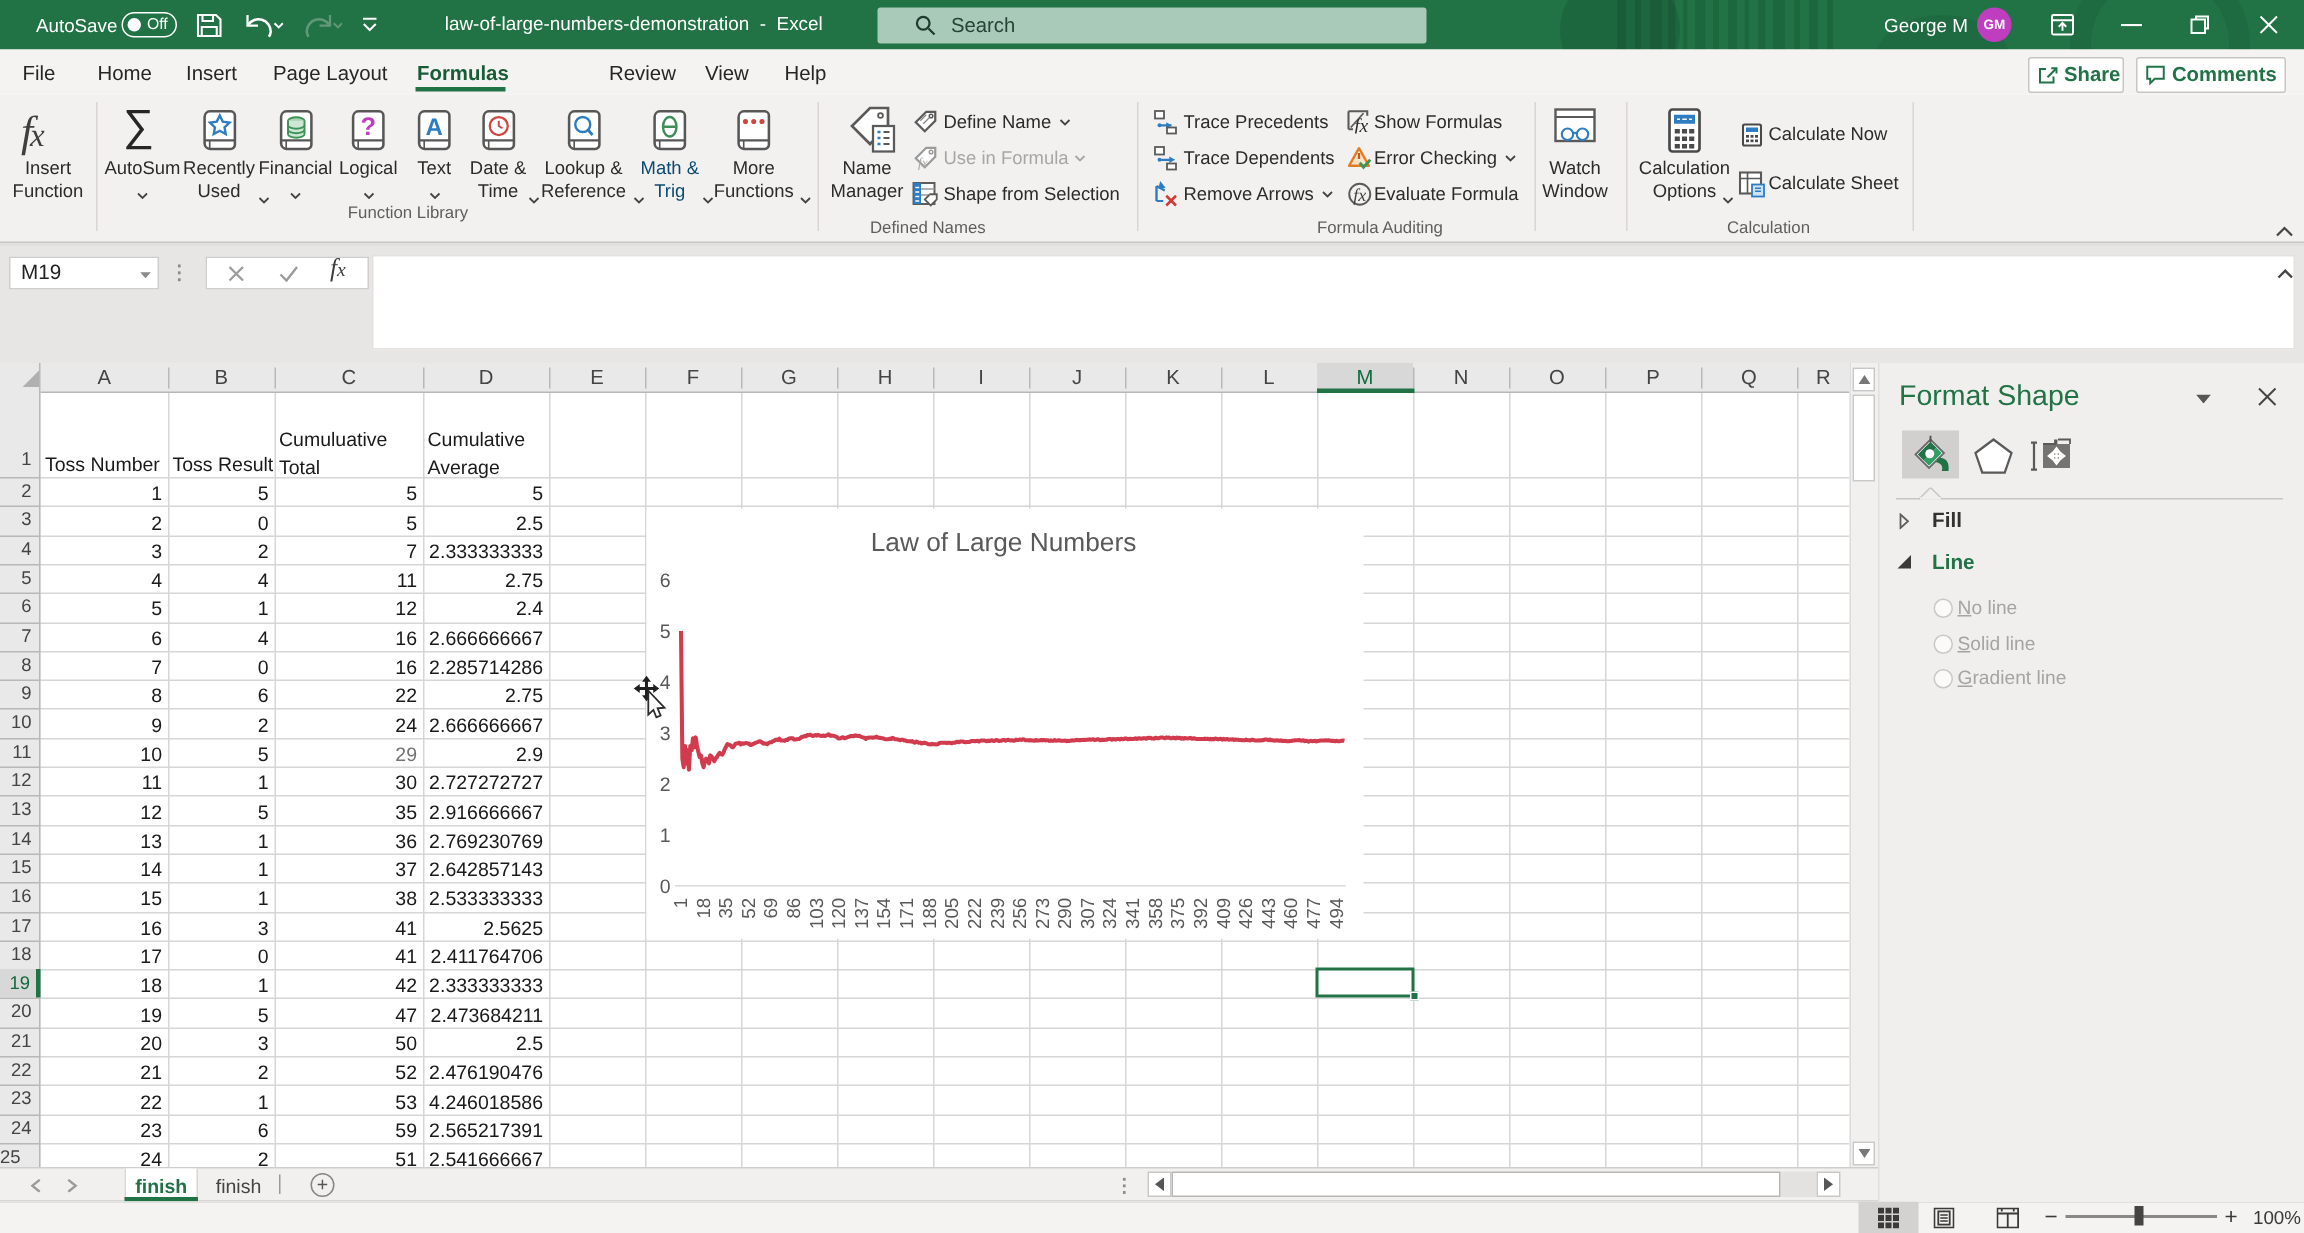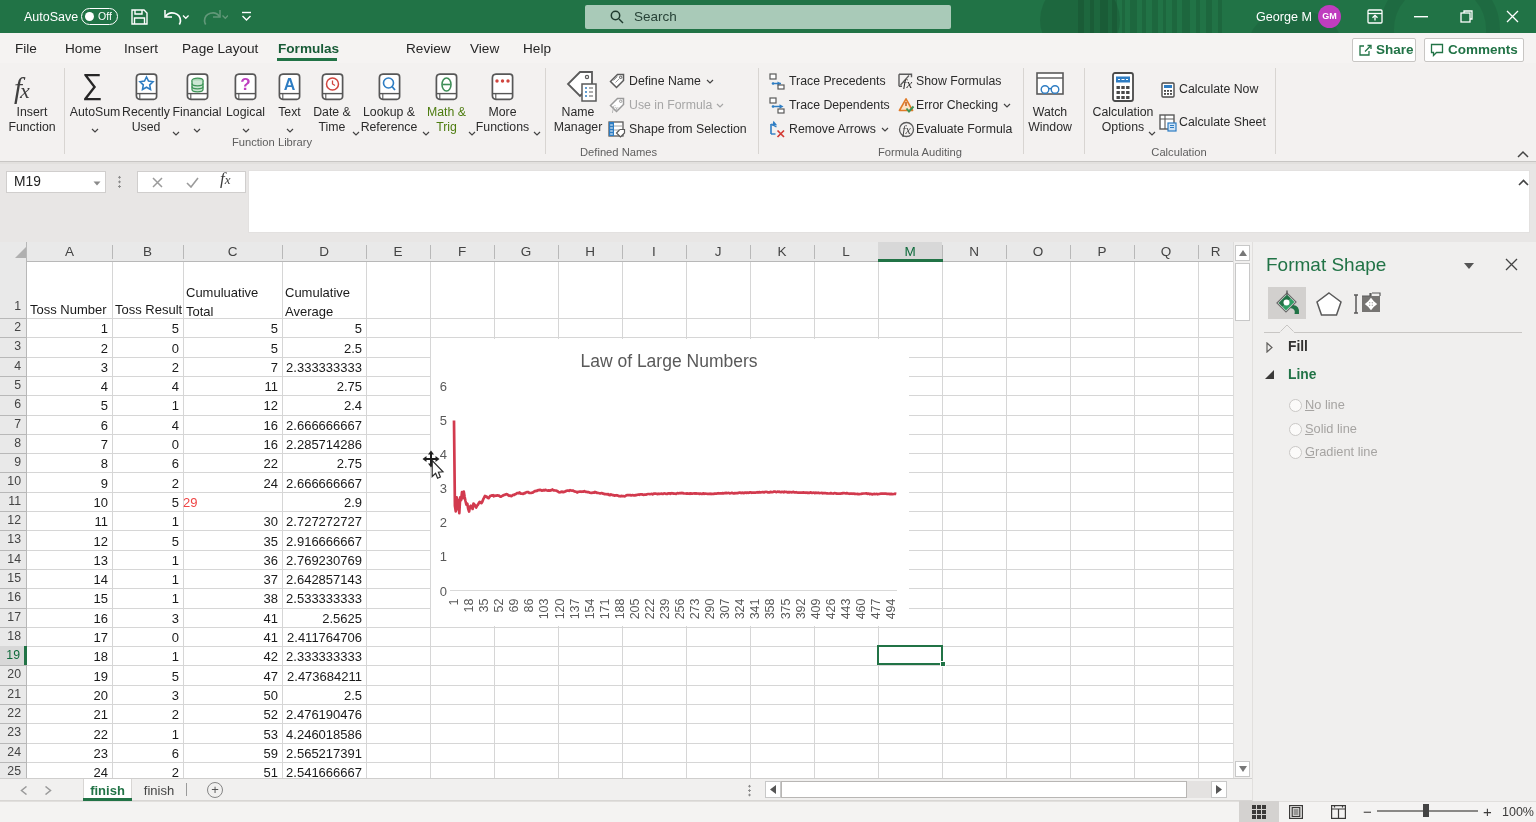--- a/index.html
+++ b/index.html
@@ -39,20 +39,21 @@
     </svg>
     <svg class="abs" style="left:200px;top:8px;" width="28" height="18" viewBox="0 0 28 18" fill="none" stroke="#629879" stroke-width="1.7">
 <path d="M20 2 v7 h-7" stroke-width="1.5"></path>
       <path d="M19.5 8.5 a8.2 8.2 0 0 0 -15 4.5 a8.2 8.2 0 0 0 1.2 3.5"></path>
       <path d="M22.5 7.5 l2.8 2.8 l2.8-2.8" stroke-width="1.3"></path>
     </svg>
     <svg class="abs" style="left:240px;top:11px;" width="13" height="11" viewBox="0 0 13 11" fill="none" stroke="#fff" stroke-width="1.4">
 <path d="M2 1.5 h9"></path>
       <path d="M2.5 5 l4 4 l4-4"></path>
     </svg>
+    <div class="abs" style="left:260px;top:0;width:325px;height:33px;line-height:33px;text-align:center;color:#fff;font-size:12.6px;">law-of-large-numbers-demonstration&nbsp; -&nbsp; Excel</div>
     <div class="abs" style="left:585px;top:5px;width:366px;height:24px;background:#a9cab8;border-radius:2px;"></div>
     <svg class="abs" style="left:610px;top:10px;" width="14" height="14" viewBox="0 0 14 14" fill="none" stroke="#1f3a2e" stroke-width="1.5">
 <circle cx="5.5" cy="5.5" r="4.2"></circle>
       <path d="M9 9 l4 4"></path>
     </svg>
     <div class="abs" style="left:634px;top:9px;color:#274237;font-size:13.5px;">Search</div>
     <div class="abs" style="left:1256px;top:10px;color:#fff;font-size:12.6px;">George M</div>
     <div class="abs" style="left:1318px;top:5px;width:23px;height:23px;border-radius:50%;background:#bf3dbf;color:#fff;font-size:9px;font-weight:bold;text-align:center;line-height:23px;">GM</div>
     <svg class="abs" style="left:1367px;top:9px;" width="16" height="15" viewBox="0 0 16 15" fill="none" stroke="#fff" stroke-width="1.3">
 <rect x="1" y="1" width="14" height="13" rx="1"></rect>
@@ -168,21 +169,21 @@
 <svg class="abs" style="left:422px;top:131px;" width="8" height="5" viewBox="0 0 8 5" fill="none" stroke="#444" stroke-width="1.2">
     <path d="M1 1 l3 3 l3-3"></path>
   </svg>
 <svg class="abs" style="left:435px;top:73px;" width="23" height="28" viewBox="0 0 23 28">
 <path d="M5 1.2 h13.8 a2.8 2.8 0 0 1 2.8 2.8 v19.5 a2.8 2.8 0 0 1 -2.8 2.8 h-13.8 a3.8 3.8 0 0 1 -3.6 -3.8 v-17.5 a3.8 3.8 0 0 1 3.6 -3.8 z" fill="#fff" stroke="#575757" stroke-width="1.7"></path>
 <path d="M1.6 20.6 h19.9" stroke="#575757" stroke-width="1.4"></path>
 <path d="M4.8 20.6 v5.7" stroke="#575757" stroke-width="1.1"></path>
 <ellipse cx="11.5" cy="11.5" rx="4.5" ry="6.5" fill="none" stroke="#3e8e57" stroke-width="1.6"></ellipse>
     <path d="M7.5 11.5 h8" stroke="#3e8e57" stroke-width="1.6"></path>
   </svg>
-<div class="abs" style="left:391.5px;top:105px;width:110px;text-align:center;font-size:12.3px;color:#4d7c0f;line-height:15px;">Math &amp;<br>Trig</div>
+<div class="abs" style="left:391.5px;top:105px;width:110px;text-align:center;font-size:12.3px;color:#0c4a6e;line-height:15px;">Math &amp;<br>Trig</div>
 <svg class="abs" style="left:468px;top:131px;" width="8" height="5" viewBox="0 0 8 5" fill="none" stroke="#444" stroke-width="1.2">
     <path d="M1 1 l3 3 l3-3"></path>
   </svg>
 <svg class="abs" style="left:491px;top:73px;" width="23" height="28" viewBox="0 0 23 28">
 <path d="M5 1.2 h13.8 a2.8 2.8 0 0 1 2.8 2.8 v19.5 a2.8 2.8 0 0 1 -2.8 2.8 h-13.8 a3.8 3.8 0 0 1 -3.6 -3.8 v-17.5 a3.8 3.8 0 0 1 3.6 -3.8 z" fill="#fff" stroke="#575757" stroke-width="1.7"></path>
 <path d="M1.6 20.6 h19.9" stroke="#575757" stroke-width="1.4"></path>
 <path d="M4.8 20.6 v5.7" stroke="#575757" stroke-width="1.1"></path>
 <circle cx="6" cy="8" r="1.7" fill="#d0453e"></circle>
     <circle cx="11.5" cy="8" r="1.7" fill="#d0453e"></circle>
     <circle cx="17" cy="8" r="1.7" fill="#d0453e"></circle>
@@ -478,21 +479,21 @@
     <div class="abs" style="left:0;top:367.5px;width:21px;text-align:right;font-size:12.3px;color:#444;">17</div>
     <div class="abs" style="left:0;top:386.8px;width:21px;text-align:right;font-size:12.3px;color:#444;">18</div>
     <div class="abs" style="left:0;top:404.1px;width:27px;height:19.3px;background:#d8d8d8;"></div>
     <div class="abs" style="left:24px;top:404.1px;width:3px;height:19.3px;background:#217346;"></div>
     <div class="abs" style="left:0;top:406.1px;width:20px;text-align:right;font-size:12.3px;color:#0f6b3c;">19</div>
     <div class="abs" style="left:0;top:425.4px;width:21px;text-align:right;font-size:12.3px;color:#444;">20</div>
     <div class="abs" style="left:0;top:444.7px;width:21px;text-align:right;font-size:12.3px;color:#444;">21</div>
     <div class="abs" style="left:0;top:464.0px;width:21px;text-align:right;font-size:12.3px;color:#444;">22</div>
     <div class="abs" style="left:0;top:483.3px;width:21px;text-align:right;font-size:12.3px;color:#444;">23</div>
     <div class="abs" style="left:0;top:502.6px;width:21px;text-align:right;font-size:12.3px;color:#444;">24</div>
-    <div class="abs" style="left:0;top:521.9px;width:21px;text-align:right;font-size:12.3px;color:#444;">25</div>
+    <div class="abs" style="left:0;top:521.9px;width:21px;text-align:left;font-size:12.3px;color:#444;">25</div>
     <div class="abs" style="left:30px;top:60px;font-size:13px;color:#1a1a1a;">Toss Number</div>
     <div class="abs" style="left:115px;top:60px;font-size:13px;color:#1a1a1a;">Toss Result</div>
     <div class="abs" style="left:186px;top:41px;font-size:13px;color:#1a1a1a;line-height:19.4px;">Cumuluative<br>Total</div>
     <div class="abs" style="left:285px;top:41px;font-size:13px;color:#1a1a1a;line-height:19.4px;">Cumulative<br>Average</div>
     <div class="abs" style="left:27px;top:79.2px;width:81px;text-align:right;font-size:13px;color:#1a1a1a;">1</div>
     <div class="abs" style="left:112px;top:79.2px;width:67px;text-align:right;font-size:13px;color:#1a1a1a;">5</div>
     <div class="abs" style="left:183px;top:79.2px;width:95px;text-align:right;font-size:13px;color:#1a1a1a;">5</div>
     <div class="abs" style="left:282px;top:79.2px;width:80px;text-align:right;font-size:13px;color:#1a1a1a;">5</div>
     <div class="abs" style="left:27px;top:98.5px;width:81px;text-align:right;font-size:13px;color:#1a1a1a;">2</div>
     <div class="abs" style="left:112px;top:98.5px;width:67px;text-align:right;font-size:13px;color:#1a1a1a;">0</div>
@@ -521,21 +522,21 @@
     <div class="abs" style="left:27px;top:214.3px;width:81px;text-align:right;font-size:13px;color:#1a1a1a;">8</div>
     <div class="abs" style="left:112px;top:214.3px;width:67px;text-align:right;font-size:13px;color:#1a1a1a;">6</div>
     <div class="abs" style="left:183px;top:214.3px;width:95px;text-align:right;font-size:13px;color:#1a1a1a;">22</div>
     <div class="abs" style="left:282px;top:214.3px;width:80px;text-align:right;font-size:13px;color:#1a1a1a;">2.75</div>
     <div class="abs" style="left:27px;top:233.6px;width:81px;text-align:right;font-size:13px;color:#1a1a1a;">9</div>
     <div class="abs" style="left:112px;top:233.6px;width:67px;text-align:right;font-size:13px;color:#1a1a1a;">2</div>
     <div class="abs" style="left:183px;top:233.6px;width:95px;text-align:right;font-size:13px;color:#1a1a1a;">24</div>
     <div class="abs" style="left:282px;top:233.6px;width:80px;text-align:right;font-size:13px;color:#1a1a1a;">2.666666667</div>
     <div class="abs" style="left:27px;top:252.9px;width:81px;text-align:right;font-size:13px;color:#1a1a1a;">10</div>
     <div class="abs" style="left:112px;top:252.9px;width:67px;text-align:right;font-size:13px;color:#1a1a1a;">5</div>
-    <div class="abs" style="left:183px;top:252.9px;width:95px;text-align:left;font-size:13px;color:#ef4444;">29</div>
+    <div class="abs" style="left:183px;top:252.9px;width:95px;text-align:right;font-size:13px;color:#737373;">29</div>
     <div class="abs" style="left:282px;top:252.9px;width:80px;text-align:right;font-size:13px;color:#1a1a1a;">2.9</div>
     <div class="abs" style="left:27px;top:272.2px;width:81px;text-align:right;font-size:13px;color:#1a1a1a;">11</div>
     <div class="abs" style="left:112px;top:272.2px;width:67px;text-align:right;font-size:13px;color:#1a1a1a;">1</div>
     <div class="abs" style="left:183px;top:272.2px;width:95px;text-align:right;font-size:13px;color:#1a1a1a;">30</div>
     <div class="abs" style="left:282px;top:272.2px;width:80px;text-align:right;font-size:13px;color:#1a1a1a;">2.727272727</div>
     <div class="abs" style="left:27px;top:291.5px;width:81px;text-align:right;font-size:13px;color:#1a1a1a;">12</div>
     <div class="abs" style="left:112px;top:291.5px;width:67px;text-align:right;font-size:13px;color:#1a1a1a;">5</div>
     <div class="abs" style="left:183px;top:291.5px;width:95px;text-align:right;font-size:13px;color:#1a1a1a;">35</div>
     <div class="abs" style="left:282px;top:291.5px;width:80px;text-align:right;font-size:13px;color:#1a1a1a;">2.916666667</div>
     <div class="abs" style="left:27px;top:310.8px;width:81px;text-align:right;font-size:13px;color:#1a1a1a;">13</div>

